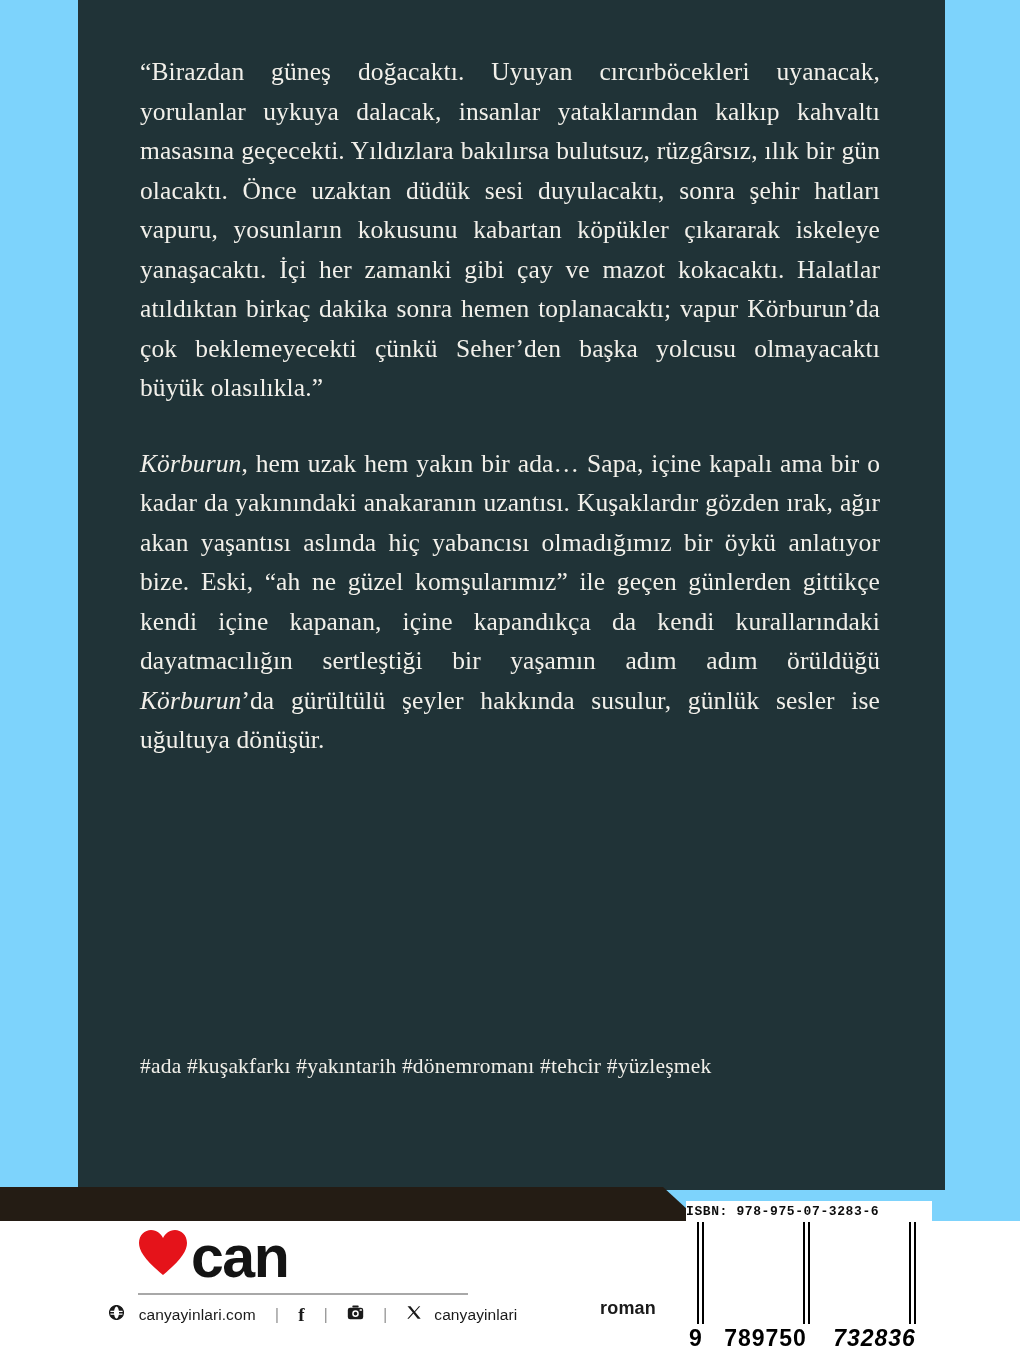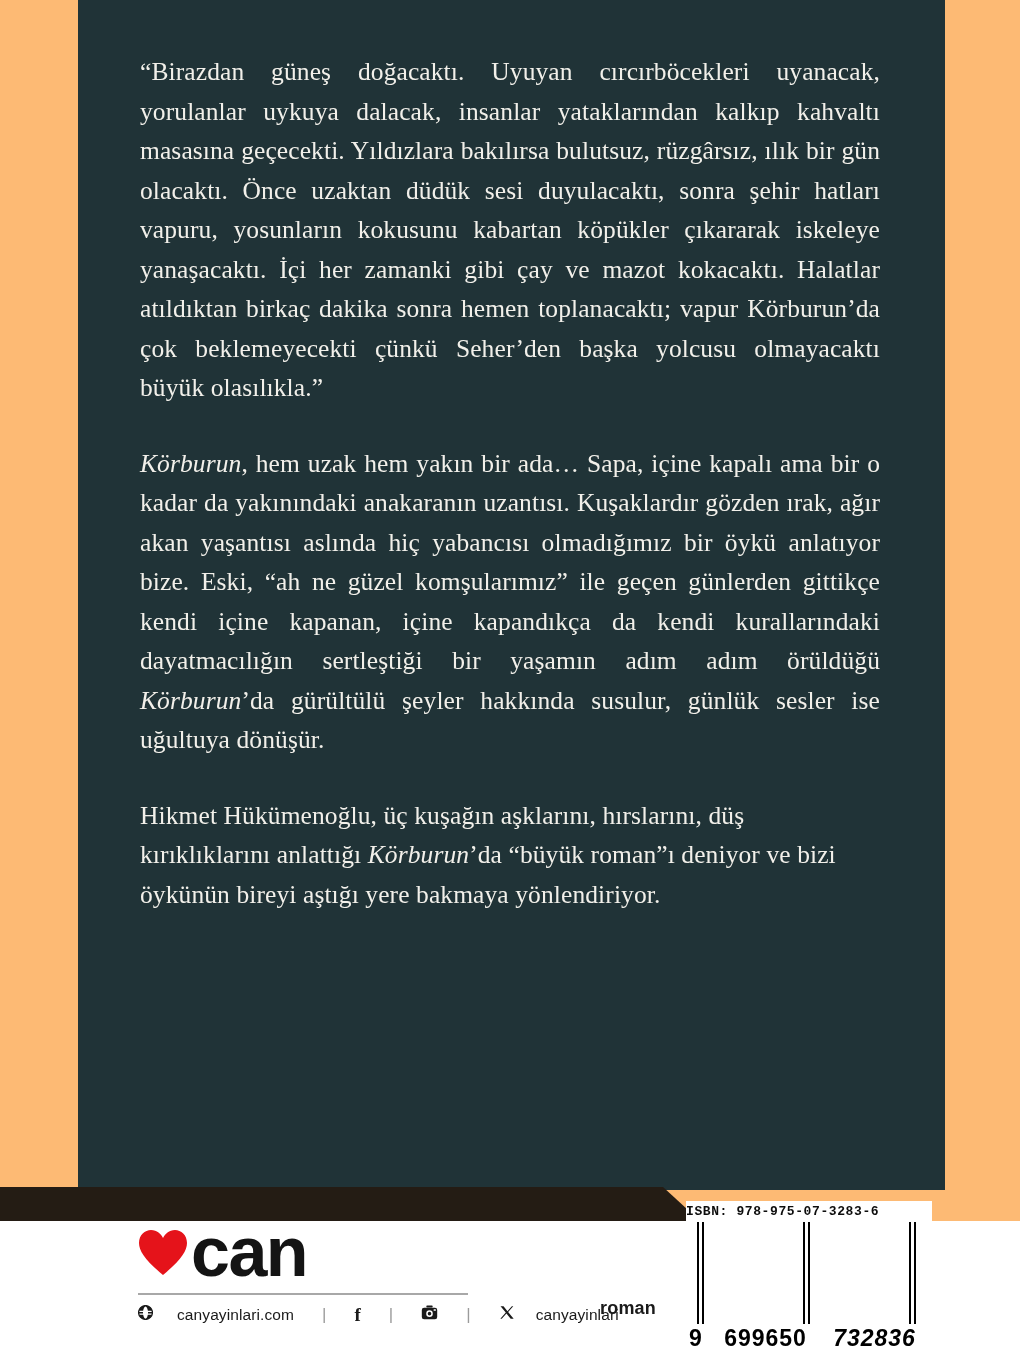--- a/index.html
+++ b/index.html
@@ -11,21 +11,21 @@
     width: 1020px;
     height: 1360px;
     font-family: "Liberation Serif", serif;
     overflow: hidden;
   }
 
   #page {
     position: relative;
     width: 1020px;
     height: 1263px;
-    background: #fdba74;
+    background: #7dd3fc;
   }
 
   
   .cover {
     position: absolute;
     left: 78px;
     top: 0;
     width: 867px;
     height: 1190px;
     background: #203337;
@@ -100,21 +100,21 @@
   .logo-row {
     display: flex;
     align-items: flex-end;
     height: 52px;
   }
 
   .heart-icon { display: block; }
 
   .can-word {
     font-family: "Liberation Sans", sans-serif;
-    font-size: 70px;
+    font-size: 59px;
     font-weight: 700;
     color: #141414;
     line-height: 0.82;
     letter-spacing: -1.5px;
     margin-left: 3px;
   }
 
   .logo-rule {
     width: 330px;
     height: 1.5px;
@@ -122,21 +122,22 @@
     margin-top: 12px;
   }
 
   .social-row {
     display: flex;
     align-items: center;
     margin-top: 10px;
     font-family: "Liberation Sans", sans-serif;
     font-size: 15.5px;
     color: #1a1a1a;
-    gap: 17px;
+    gap: 8px;
+    justify-content: center;
   }
   .social-row .site { margin-left: 7px; letter-spacing: 0.1px; }
   .sep { color: #9b9b9b; margin: 0 11px; font-size: 17px; }
   .fb-glyph {
     font-family: "Liberation Serif", serif;
     font-weight: 700;
     font-size: 19px;
     line-height: 1;
   }
   .handle { margin-left: 4px; letter-spacing: 0.1px; }
@@ -212,26 +213,24 @@
     <div class="blurb">
 
       <p class="para p1">
         <span>“Birazdan güneş doğacaktı. Uyuyan cırcırböcekleri uyanacak, yorulanlar uykuya dalacak, insanlar yataklarından kalkıp kahvaltı masasına geçecekti. Yıldızlara bakılırsa bulutsuz, rüzgârsız, ılık bir gün olacaktı. Önce uzaktan düdük sesi duyulacaktı, sonra şehir hatları vapuru, yosunların kokusunu kabartan köpükler çıkararak iskeleye yanaşacaktı. İçi her zamanki gibi çay ve mazot kokacaktı. Halatlar atıldıktan birkaç dakika sonra hemen toplanacaktı; vapur Körburun’da çok beklemeyecekti çünkü Seher’den başka yolcusu olmayacaktı büyük olasılıkla.”</span>
       </p>
 
       <p class="para p2">
         <span class="ital">Körburun</span><span>, hem uzak hem yakın bir ada… Sapa, içine kapalı ama bir o kadar da yakınındaki anakaranın uzantısı. Kuşaklardır gözden ırak, ağır akan yaşantısı aslında hiç yabancısı olmadığımız bir öykü anlatıyor bize. Eski, “ah ne güzel komşularımız” ile geçen günlerden gittikçe kendi içine kapanan, içine kapandıkça da kendi kurallarındaki  dayatmacılığın sertleştiği bir yaşamın adım adım örüldüğü </span><span class="ital">Körburun</span><span>’da  gürültülü şeyler hakkında susulur, günlük sesler ise uğultuya dönüşür.</span>
       </p>
 
-      <p class="para p3">
-        <span>Hikmet Hükümenoğlu, üç kuşağın aşklarını, hırslarını, düş kırıklıklarını anlattığı </span><span class="ital">Körburun</span><span>’da “büyük roman”ı deniyor ve bizi öykünün bireyi aştığı yere bakmaya yönlendiriyor.</span>
-      </p>
 
     </div>
 
+    <div class="hashtags">#ada #kuşakfarkı #yakıntarih #dönemromanı #tehcir #yüzleşmek</div>
 
   </div>
 
   <div class="brown-band"></div>
 
   <div class="footer">
 
     <div class="logo-block">
 
       <div class="logo-row">
@@ -326,20 +325,20 @@
         <span class="bar" style="left:186px;width:2px"></span>
         <span class="bar" style="left:191px;width:4px"></span>
         <span class="bar" style="left:198px;width:2px"></span>
         <span class="bar" style="left:204px;width:3px"></span>
         <span class="bar" style="left:210px;width:2px"></span>
         <span class="bar guard" style="left:216px;width:2px"></span>
         <span class="bar guard" style="left:221px;width:2px"></span>
       </div>
       <div class="barcode-digits">
         <span class="bd-lead">9</span>
-        <span class="bd-left">699650</span>
+        <span class="bd-left">789750</span>
         <span class="bd-right">732836</span>
       </div>
     </div>
 
   </div>
 
 </div>
 
 </body></html>

